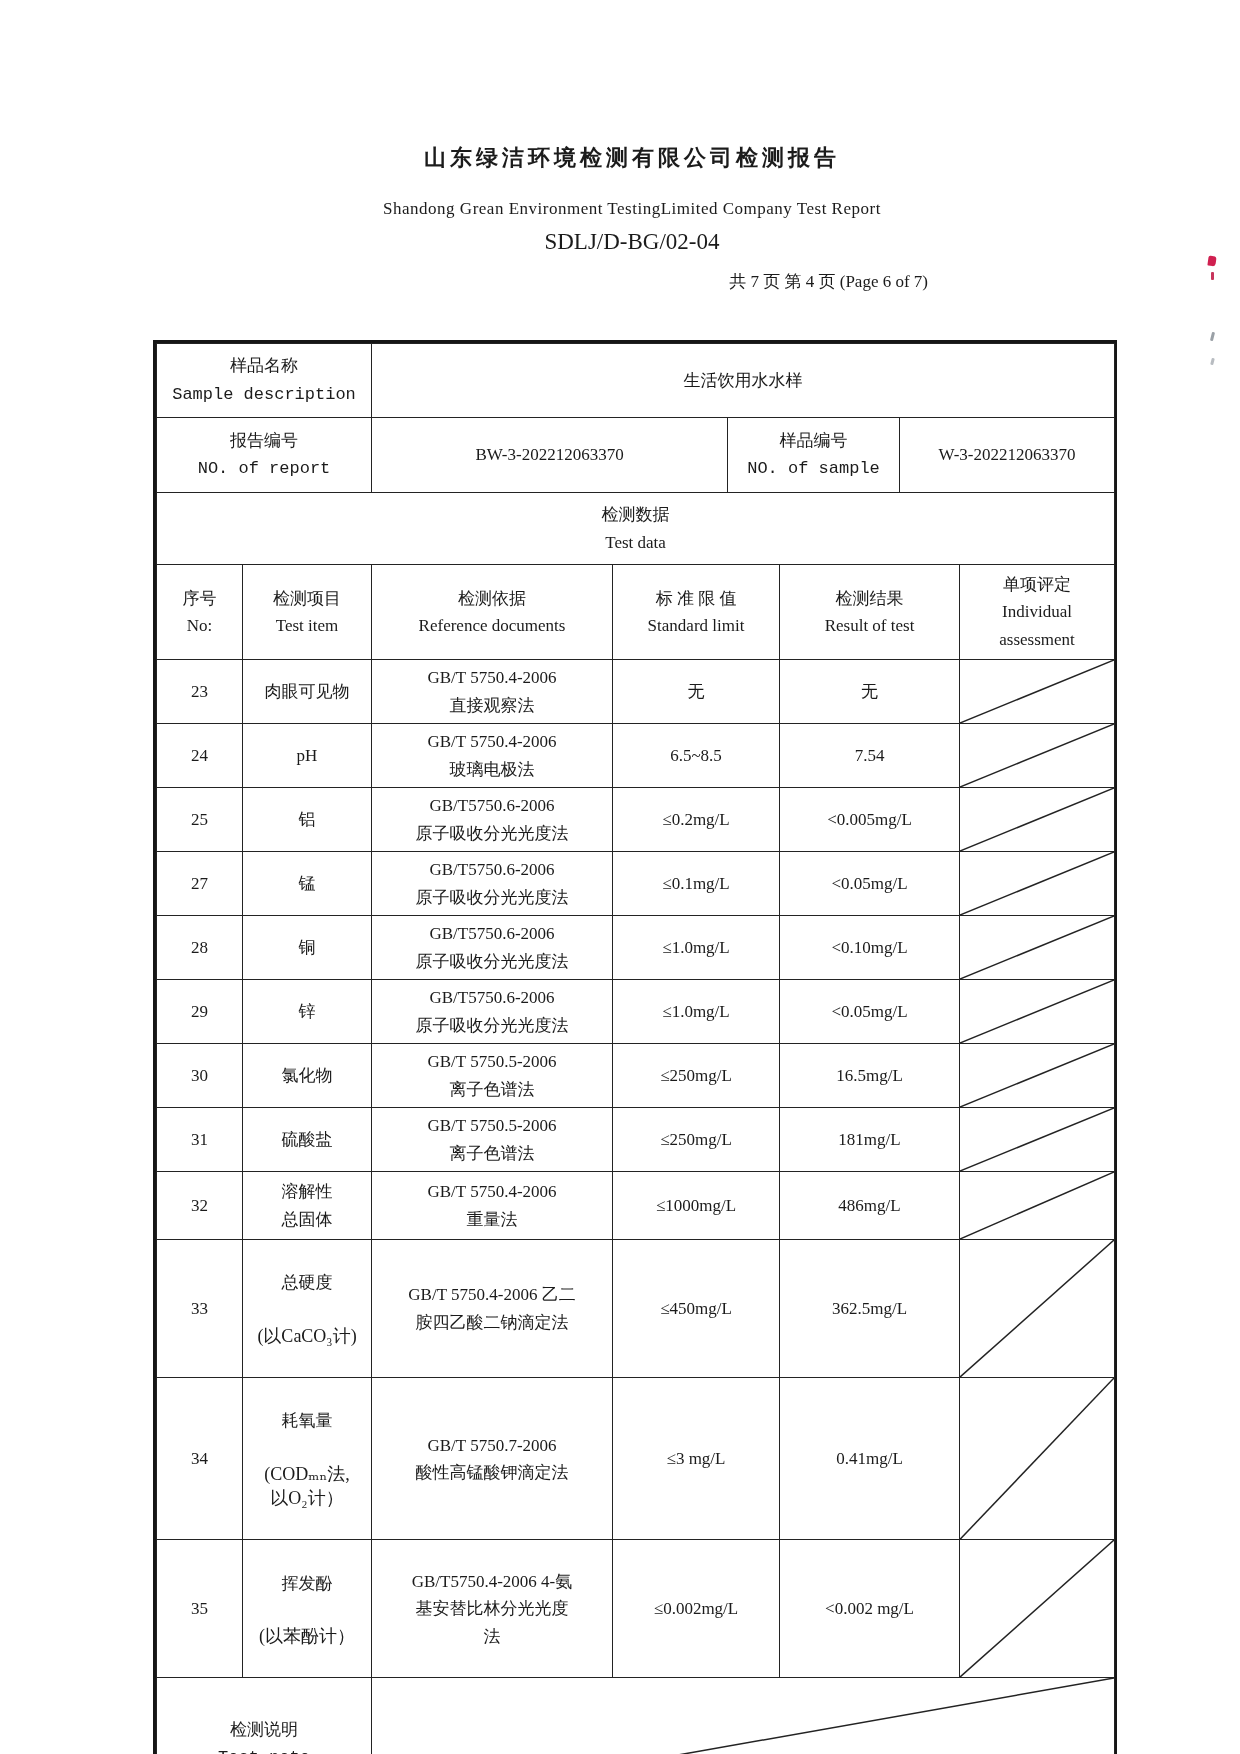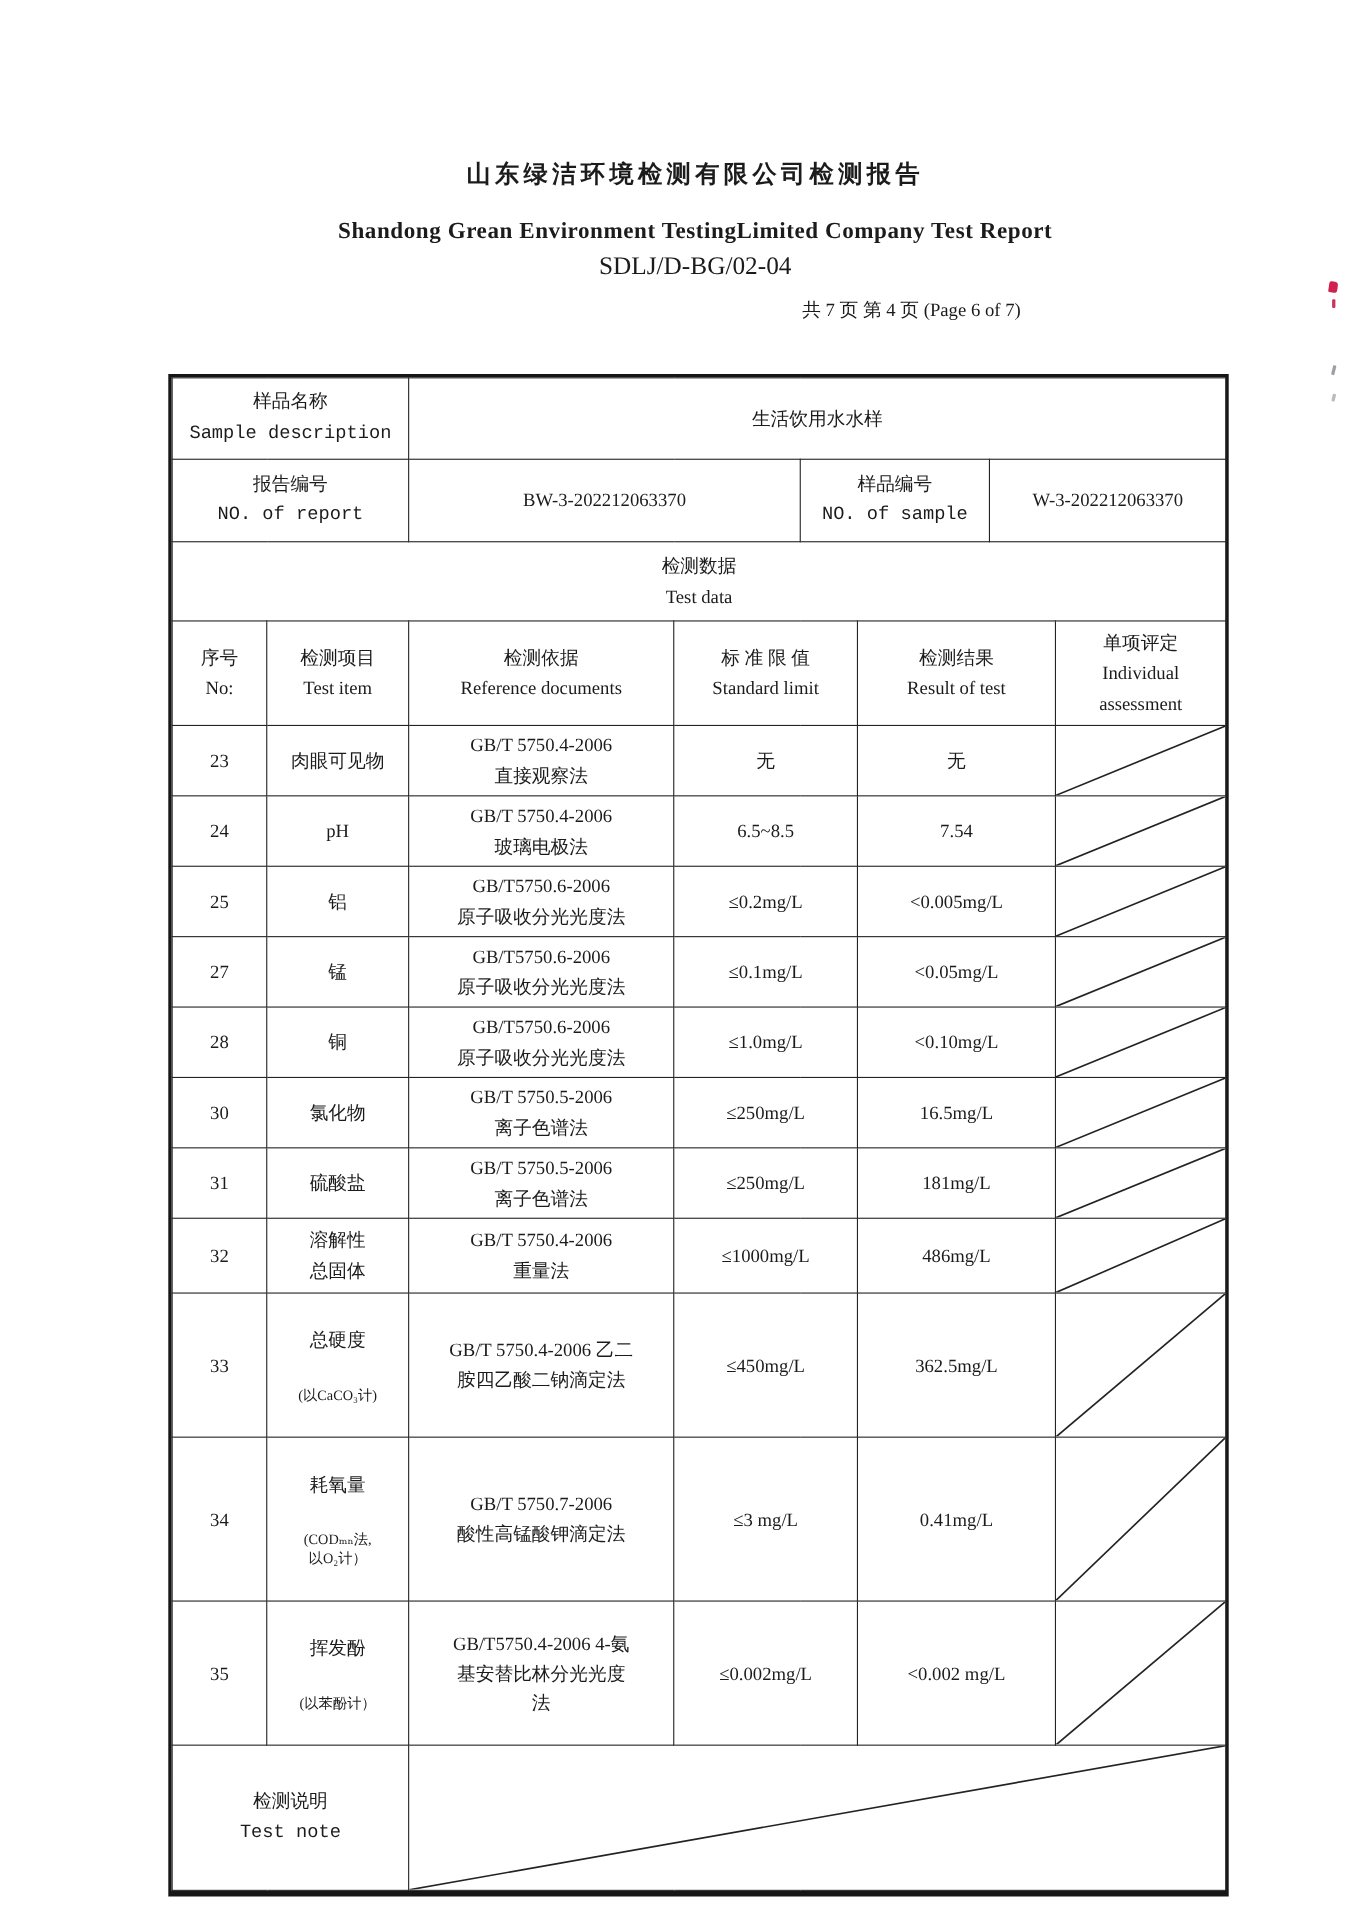--- a/index.html
+++ b/index.html
@@ -13,21 +13,21 @@
   }
   .sheet{padding-top:136px;}
 
   
   .head-block{width:958px;margin:0 153px;text-align:center;}
   .title-cn{
     font-size:22px;font-weight:bold;letter-spacing:4px;
     line-height:44px;white-space:nowrap;
   }
   .title-en{
-    margin-top:14px;font-size:21px;font-weight:bold;
+    margin-top:14px;font-size:17px;font-weight:normal;
     letter-spacing:0.5px;line-height:30px;
   }
   .doc-code{margin-top:6px;font-size:23px;line-height:24px;}
   .page-info{
     margin-top:16px;font-size:17px;line-height:24px;
     text-align:right;padding-right:183px;box-sizing:border-box;
   }
 
   
   .tbl-wrap{
@@ -50,21 +50,21 @@
   td.cn-en{line-height:1.75;}
   .r-info1{height:74px;}
   .r-info2{height:75px;}
   .r-section{height:72px;}
   .r-header{height:95px;}
   .r-data{height:64px;}
   .r-data2{height:68px;}
   .r-tall{height:92px;}
   .r-tall2{height:86px;}
   .r-note{height:132px;}
-  .item-sub{font-size:13px;line-height:1.35;white-space:pre-line;}
+  .item-sub{font-size:18px;line-height:1.35;white-space:pre-line;}
   .item-main{white-space:pre-line;}
   td.al-left{text-align:left;padding-left:7px;}
   td.diag-cell{position:relative;padding:0;}
   td.diag-cell svg{position:absolute;left:0;top:0;width:100%;height:100%;display:block;}
 
   
   .ink-red{position:absolute;left:1206px;top:256px;width:12px;height:34px;}
   .ink-red .b1{position:absolute;left:2px;top:0;width:8px;height:10px;background:#d02050;border-radius:2px 3px 3px 1px;transform:rotate(8deg);}
   .ink-red .b2{position:absolute;left:5px;top:16px;width:3px;height:8px;background:#c8355c;border-radius:1px;}
   .ink-gray{position:absolute;left:1211px;top:332px;width:4px;height:40px;}
@@ -187,20 +187,31 @@
         <td>铜</td>
         <td>GB/T5750.6-2006
 原子吸收分光光度法</td>
         <td colspan="2">≤1.0mg/L</td>
         <td colspan="2">&lt;0.10mg/L</td>
         <td class="diag-cell"><svg viewBox="0 0 100 100" preserveAspectRatio="none">
                 <line x1="0" y1="100" x2="100" y2="0" stroke="#232323" stroke-width="1.5" vector-effect="non-scaling-stroke"></line>
               </svg></td>
       </tr>
 
+      <tr class="r-data">
+        <td>29</td>
+        <td>锌</td>
+        <td>GB/T5750.6-2006
+原子吸收分光光度法</td>
+        <td colspan="2">≤1.0mg/L</td>
+        <td colspan="2">&lt;0.05mg/L</td>
+        <td class="diag-cell"><svg viewBox="0 0 100 100" preserveAspectRatio="none">
+                <line x1="0" y1="100" x2="100" y2="0" stroke="#232323" stroke-width="1.5" vector-effect="non-scaling-stroke"></line>
+              </svg></td>
+      </tr>
 
       <tr class="r-data">
         <td>30</td>
         <td>氯化物</td>
         <td>GB/T 5750.5-2006
 离子色谱法</td>
         <td colspan="2">≤250mg/L</td>
         <td colspan="2">16.5mg/L</td>
         <td class="diag-cell"><svg viewBox="0 0 100 100" preserveAspectRatio="none">
                 <line x1="0" y1="100" x2="100" y2="0" stroke="#232323" stroke-width="1.5" vector-effect="non-scaling-stroke"></line>

